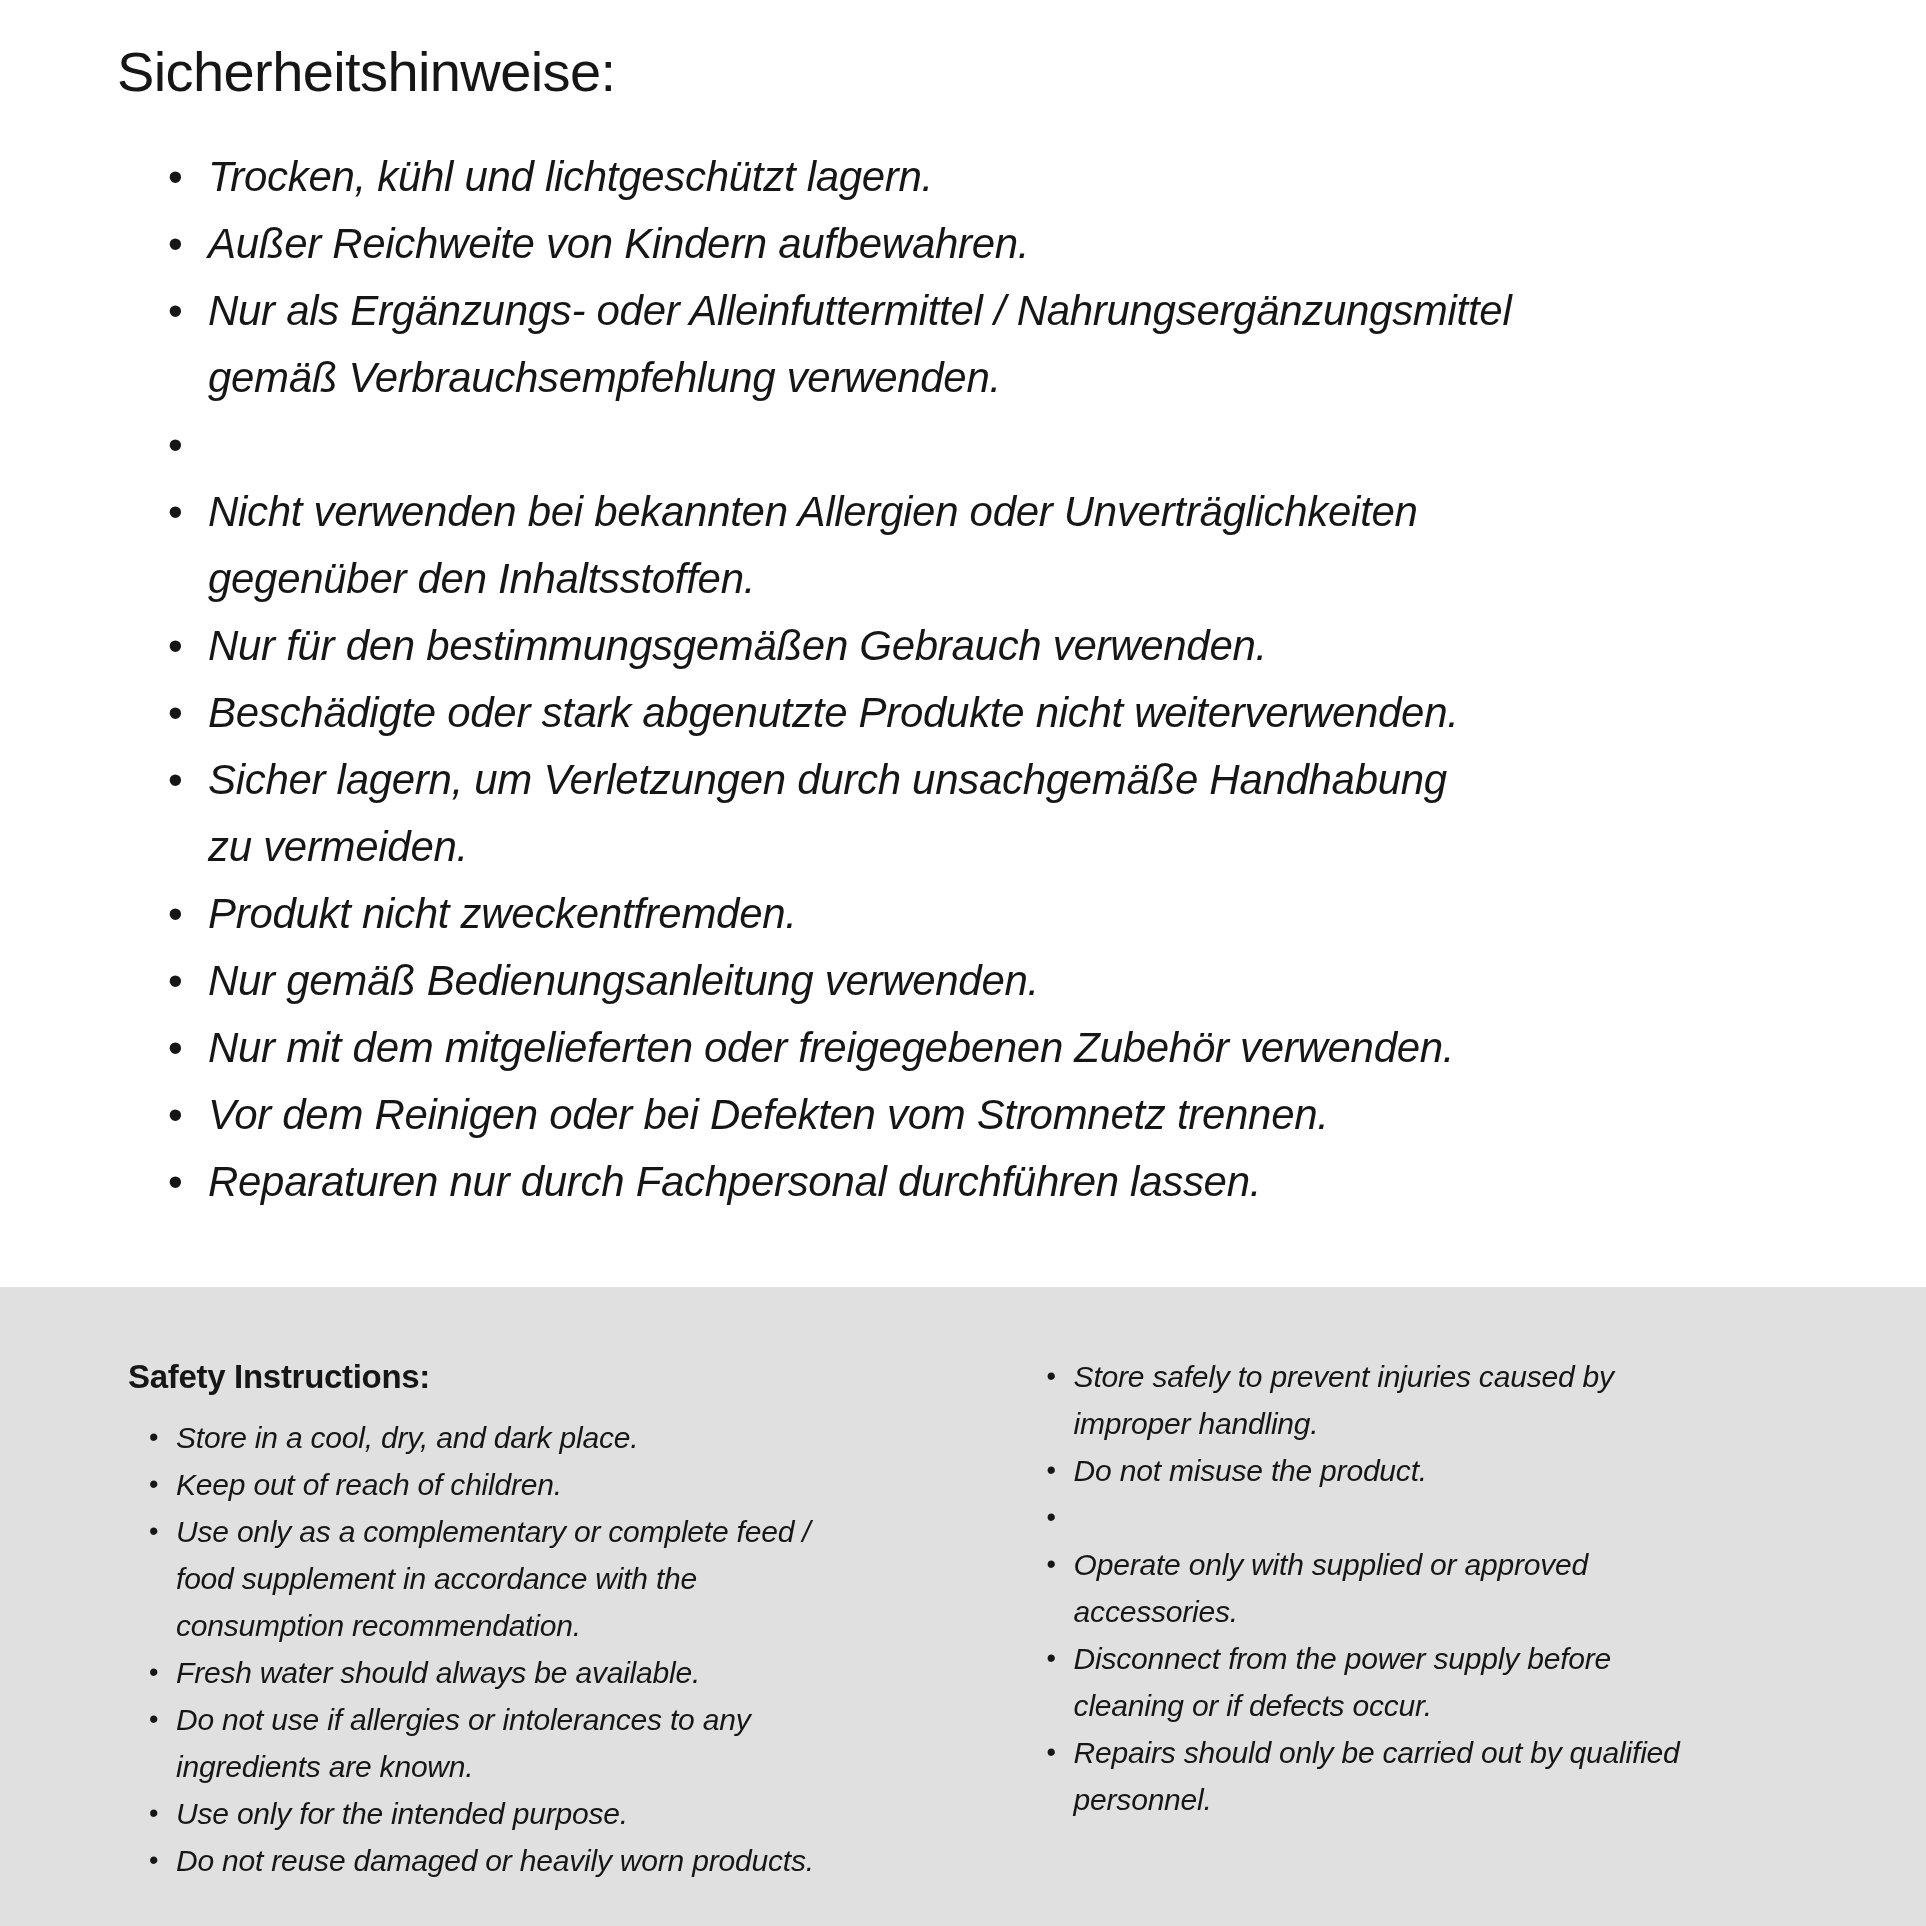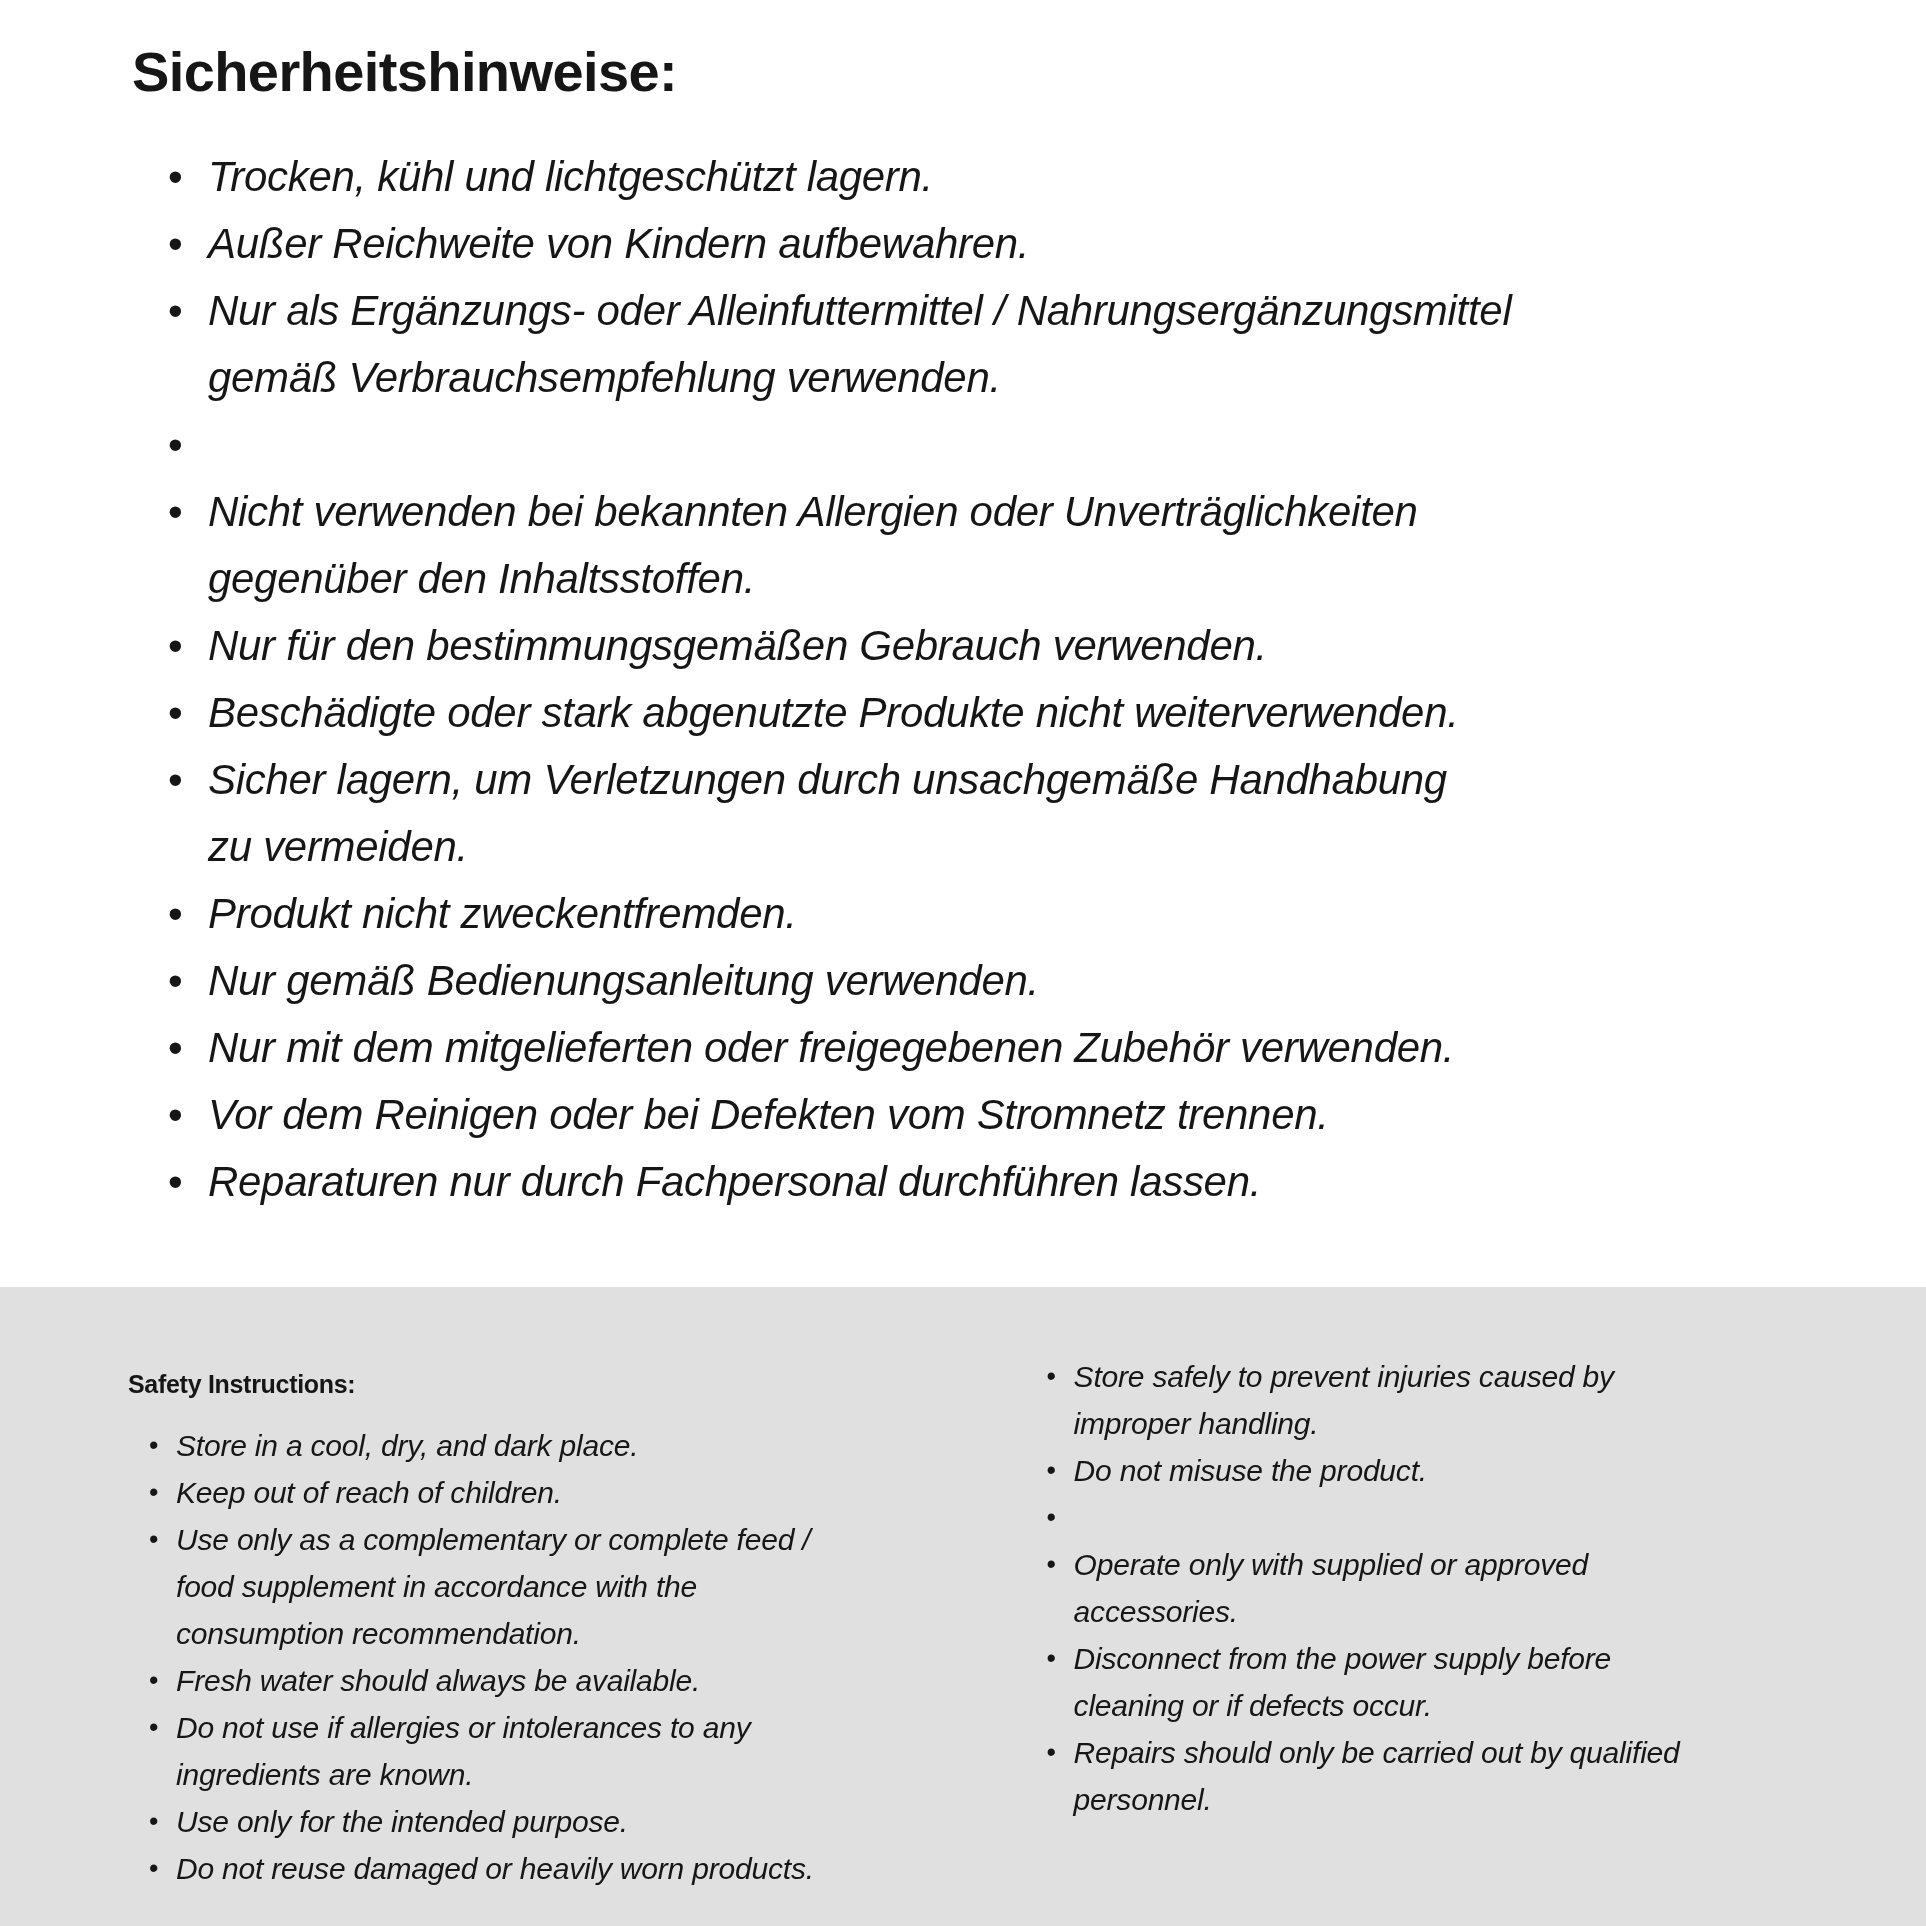--- a/index.html
+++ b/index.html
@@ -6,43 +6,43 @@
   .page{
     position:relative;
     width:1926px;height:1926px;
     background:#ffffff;
     font-family:"Liberation Sans","DejaVu Sans",sans-serif;
     color:#161616;
     overflow:hidden;
   }
   
   .de-title{
-    position:absolute;left:132px;top:40px;
-    font-size:56px;font-weight:bold;letter-spacing:-0.6px;
+    position:absolute;left:117px;top:40px;
+    font-size:56px;font-weight:normal;letter-spacing:-0.6px;
     line-height:1.15;
   }
   .de-list{
     position:absolute;left:168px;top:143px;width:1734px;
   }
   .de-list .item{
     display:flex;align-items:flex-start;
     font-size:42px;line-height:67px;letter-spacing:-0.3px;
   }
   .de-list .dot{flex:0 0 40px;}
   
   .panel{
     position:absolute;left:0;top:1287px;width:1926px;height:639px;
     background:#e0e0e0;
   }
   .en-col{position:absolute;width:886px;}
   .en-left{left:128px;top:1353px;}
   .en-right{left:1037px;top:1353px;}
   .en-title{
-    font-size:25px;font-weight:bold;line-height:47px;
-    letter-spacing:-0.3px;margin:8px 0 14px 0;
+    font-size:33px;font-weight:bold;line-height:47px;
+    letter-spacing:-0.3px;margin:0 0 14px 0;
   }
   .en-item{
     display:flex;align-items:flex-start;
     font-size:30px;line-height:47px;letter-spacing:-0.2px;
     padding-left:21px;
   }
   .en-right .en-item{padding-left:9.6px;}
   .en-item .dot{flex:0 0 27px;font-size:0.9em;}
   .txt{white-space:pre-line;display:block;font-style:italic;}
 </style>

